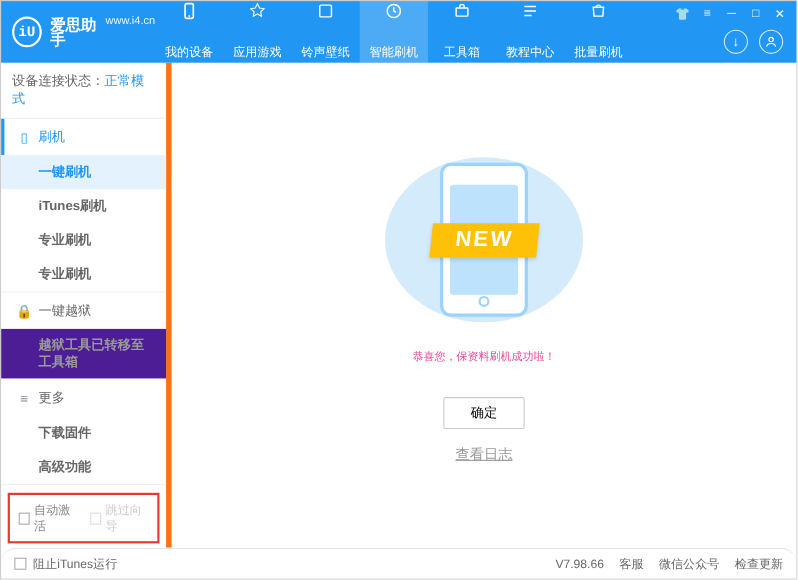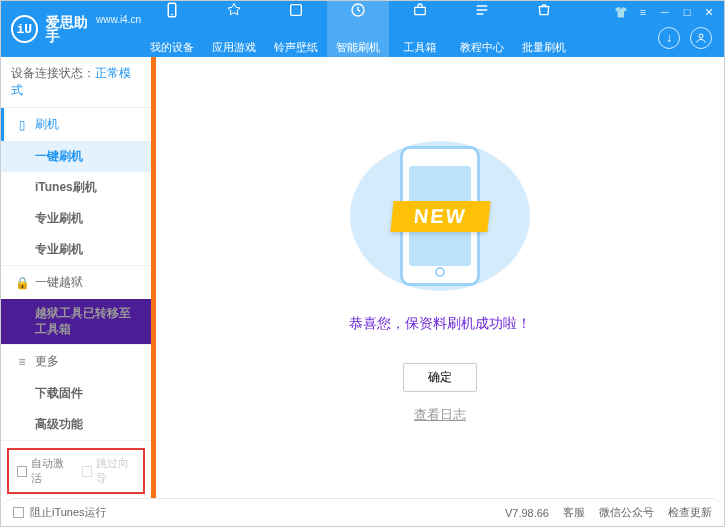--- a/index.html
+++ b/index.html
@@ -41,21 +41,21 @@
 .cb { width: 11px; height: 11px; border: 1px solid #aaa; background: #fff; }
 
 
 .main { flex: 1; display: flex; flex-direction: column; align-items: center; justify-content: center; gap: 14px; position: relative; }
 .illus { width: 200px; height: 170px; position: relative; display: flex; align-items: center; justify-content: center; }
 .blob { position: absolute; width: 180px; height: 150px; background: #d4ebfc; border-radius: 50%; }
 .phone { position: relative; width: 80px; height: 140px; background: #fff; border: 3px solid #9dd3fb; border-radius: 10px; display: flex; align-items: center; justify-content: center; }
 .phone-screen { width: 62px; height: 100px; background: #bde2fc; border-radius: 3px; }
 .phone-btn { position: absolute; bottom: 6px; width: 10px; height: 10px; border: 2px solid #9dd3fb; border-radius: 50%; }
 .ribbon { position: absolute; background: #ffc107; color: #fff; font-weight: bold; font-size: 20px; letter-spacing: 2px; padding: 4px 22px; transform: skewX(-6deg); box-shadow: 0 2px 4px rgba(0,0,0,0.15); }
-.msg { font-size: 14px; color: #6d28d9; }
+.msg { font-size: 10px; color: #ec4899; }
 .ok-btn { border: 1px solid #ccc; background: #fff; padding: 5px 24px; font-size: 12px; cursor: pointer; border-radius: 2px; margin-top: 16px; }
 .log-link { font-size: 13px; color: #999; text-decoration: underline; cursor: pointer; }
 
 
 .footer { height: 28px; border-top: 1px solid #e5e5e5; display: flex; align-items: center; justify-content: space-between; padding: 0 12px; font-size: 11px; color: #666; border-radius: 14px; }
 .footer-left { display: flex; align-items: center; gap: 6px; }
 .footer-right { display: flex; align-items: center; gap: 14px; }
 .footer-right span { cursor: pointer; }
 </style>
 </head>

